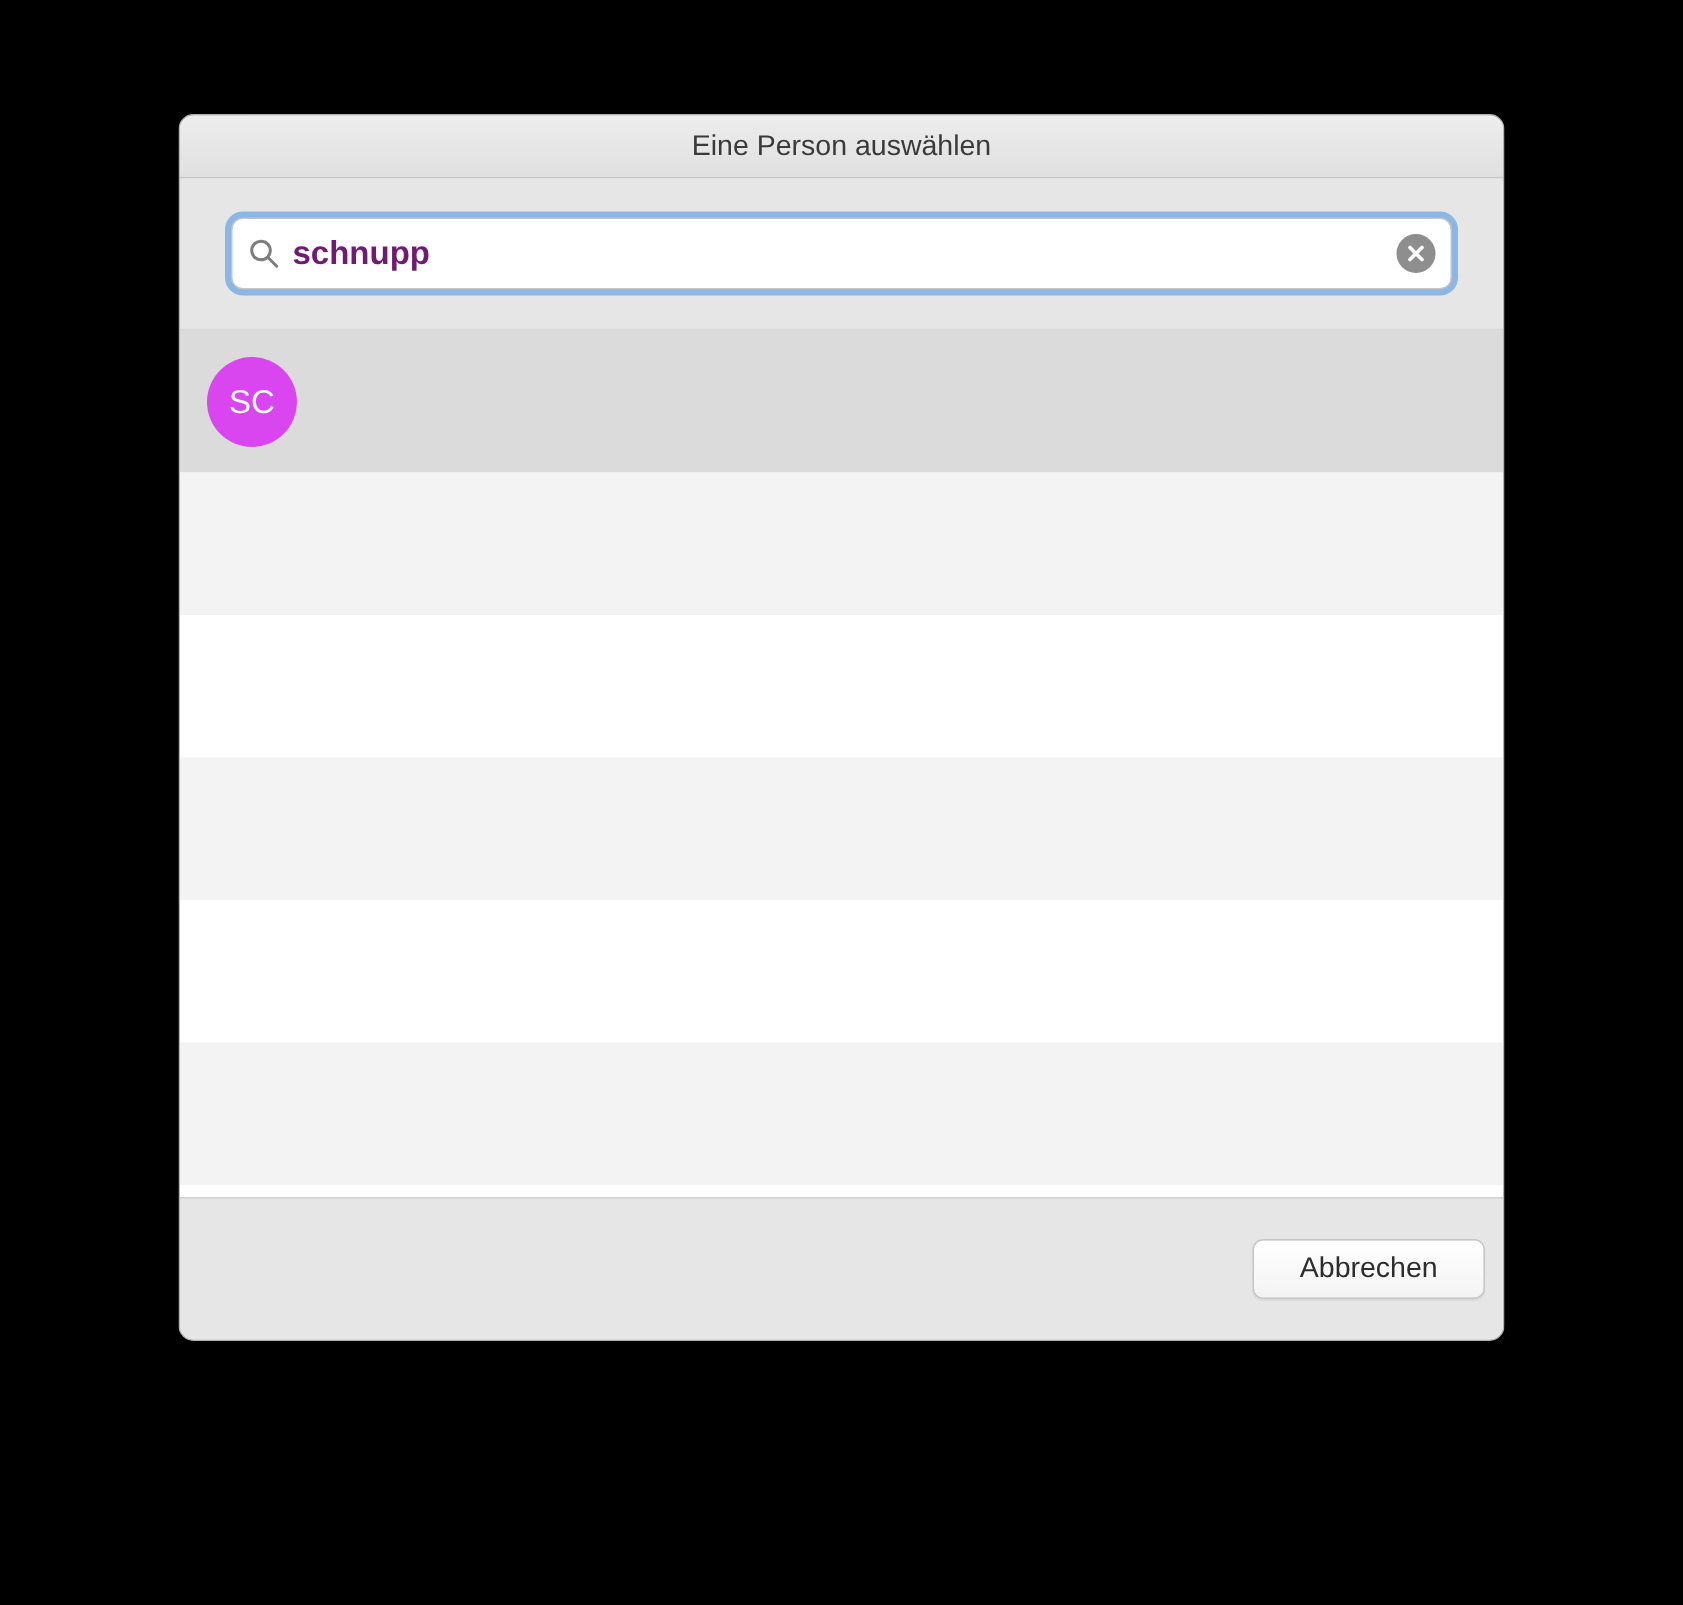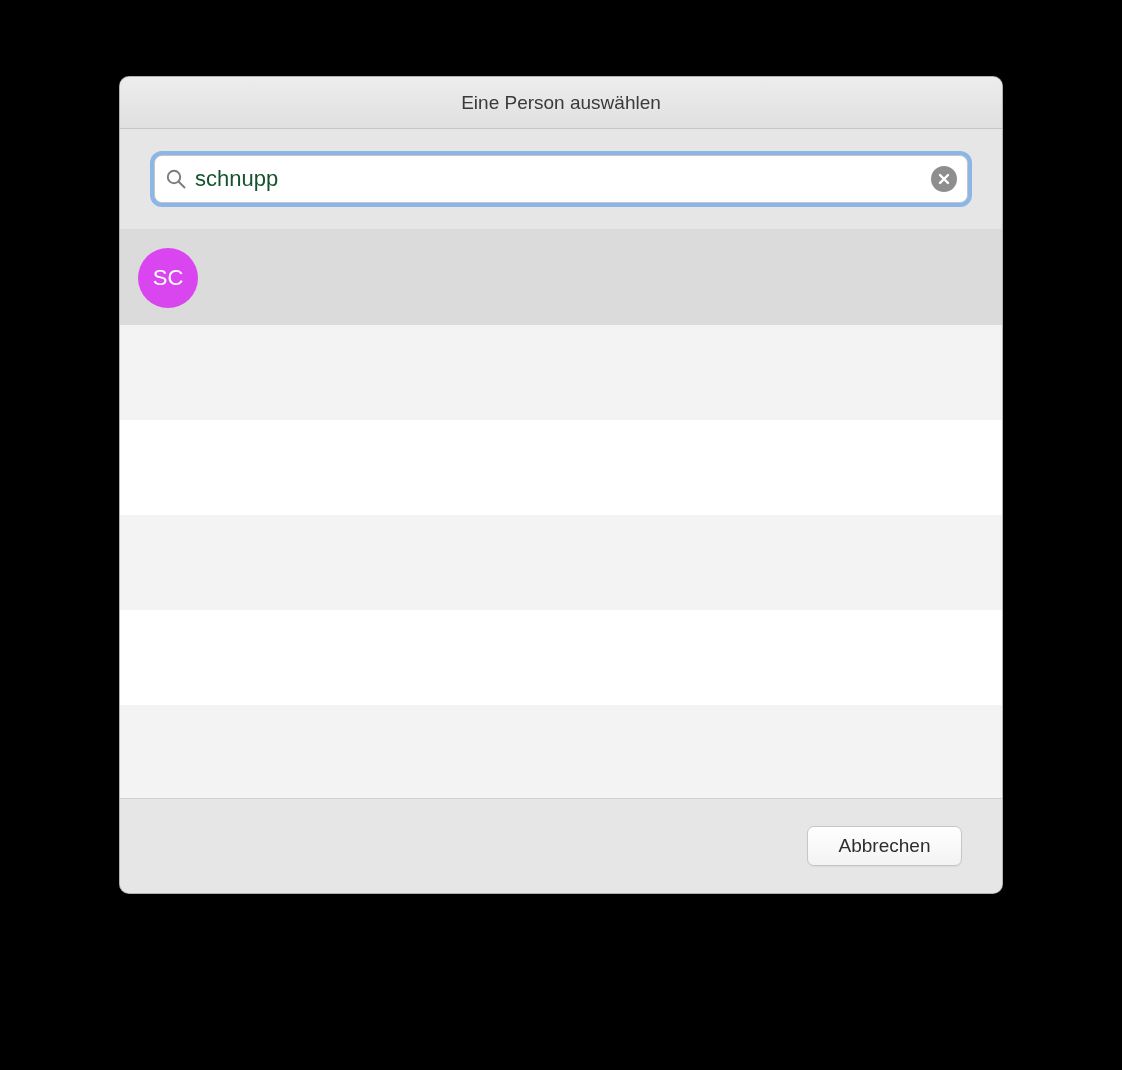--- a/index.html
+++ b/index.html
@@ -18,21 +18,21 @@
       height: 818px;
       background: #ececec;
       border-radius: 10px;
       border: 1px solid rgba(0,0,0,0.25);
       box-shadow: 0 20px 50px rgba(0,0,0,0.5);
       overflow: hidden;
       display: flex;
       flex-direction: column;
     }
     .titlebar {
-      height: 52px;
+      height: 42px;
       background: linear-gradient(#ededed,#e0e0e0);
       border-bottom: 1px solid #c6c6c6;
       display: flex;
       align-items: center;
       justify-content: center;
       font-size: 19px;
       color: #3a3a3a;
       font-weight: 400;
     }
     .search-area {
@@ -50,23 +50,24 @@
       display: flex;
       align-items: center;
       padding: 0 10px;
     }
     .search-icon svg { display: block; }
     .search-input {
       flex: 1;
       border: none;
       outline: none;
       font-size: 22px;
-      color: #14532d;
+      color: #701a75;
       background: transparent;
       padding: 0 8px;
+      font-weight: bold;
     }
     .clear-btn {
       width: 26px; height: 26px;
       border-radius: 50%;
       background: #8e8e8e;
       display: flex; align-items:center; justify-content:center;
       cursor: pointer;
     }
     .clear-btn svg { display:block; }
     .results {
@@ -96,21 +97,21 @@
     .row-text { margin-left: 24px; display:flex; flex-direction:column; }
     .row-name { font-size: 23px; color: #2d2d2d; line-height:1.25; }
     .row-sub  { font-size: 20px; color: #7d7d7d; line-height:1.25; margin-top:2px; }
     .footer {
       height: 95px;
       background: #e6e6e6;
       border-top: 1px solid #d0d0d0;
       display: flex;
       align-items: center;
       justify-content: flex-end;
-      padding-right: 40px;
+      padding-right: 12px;
       gap: 20px;
     }
     .btn {
       height: 40px;
       min-width: 155px;
       padding: 0 22px;
       font-size: 19px;
       border-radius: 7px;
       border: 1px solid #c6c6c6;
       background: linear-gradient(#ffffff,#f3f3f3);

